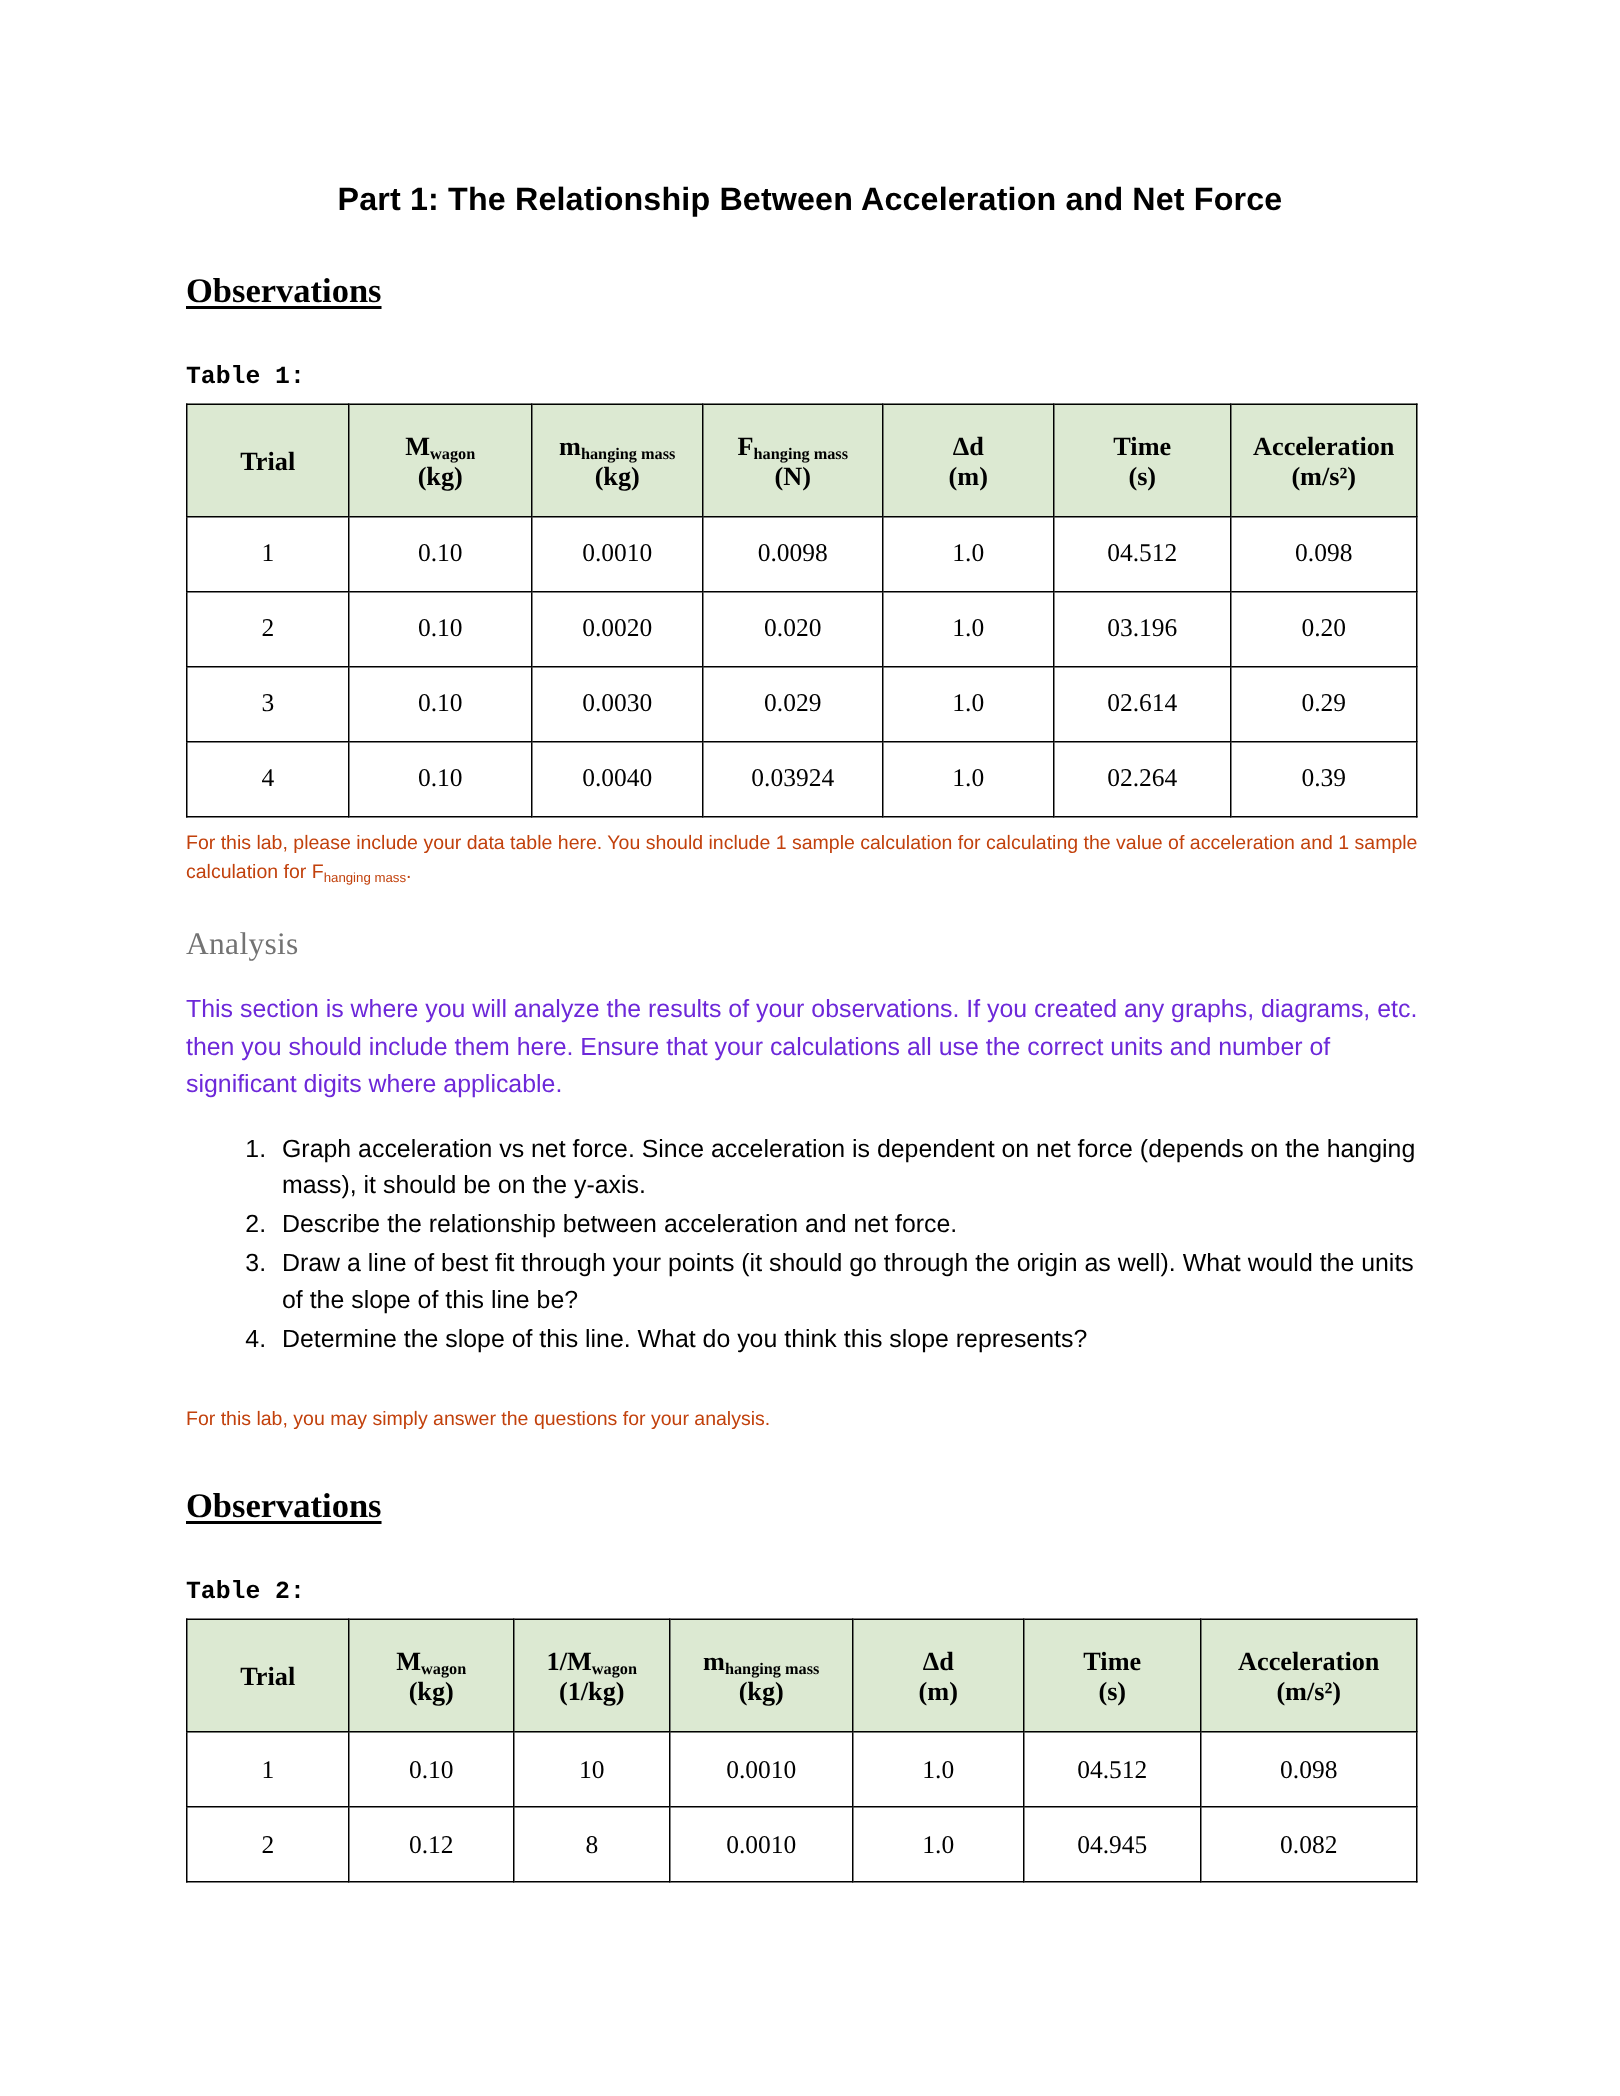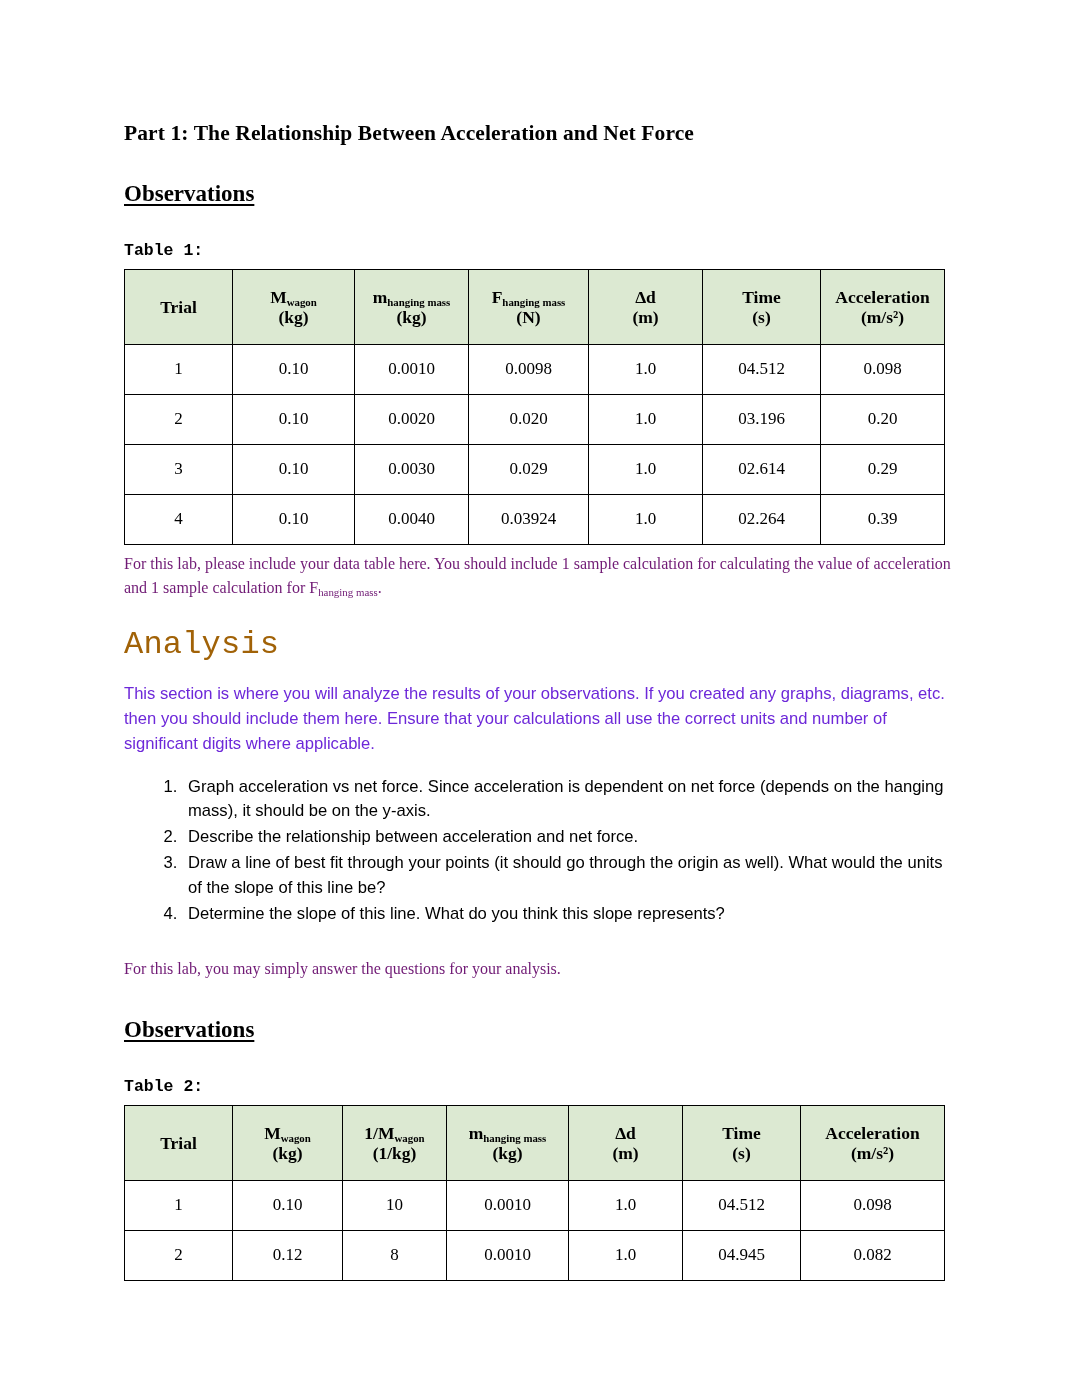--- a/index.html
+++ b/index.html
@@ -17,63 +17,64 @@
   .page {
     position: relative;
     width: 1080px;
     min-height: 1397px;
     box-sizing: border-box;
     padding: 120px 124px 40px 124px;
   }
 
   
   .part-heading {
-    font-family: Liberation Serif, serif;
+    font-family: Liberation Sans, sans-serif;
     font-weight: bold;
     font-size: 21.5px;
     line-height: 1.25;
     margin: 0 0 34px 0;
     letter-spacing: 0.1px;
+    text-align: center;
   }
   .sub-heading {
     font-family: "Liberation Serif", serif;
     font-weight: bold;
     font-size: 23px;
     text-decoration: underline;
     text-underline-offset: 3px;
     margin: 0 0 34px 0;
   }
   .table-label {
     font-family: Liberation Mono, monospace;
     font-weight: bold;
     font-size: 16.5px;
     margin: 0 0 9px 0;
   }
   .analysis-heading {
-    font-family: Liberation Mono, monospace;
+    font-family: Liberation Serif, serif;
     font-weight: normal;
-    font-size: 32px;
-    color: #a16207;
+    font-size: 21px;
+    color: #737373;
     margin: 26px 0 18px 0;
     letter-spacing: 0.2px;
   }
 
   
   .body-text {
     font-family: "Liberation Sans", sans-serif;
     font-size: 16.6px;
     line-height: 1.52;
     color: #6d28d9;
     margin: 0 0 18px 0;
   }
   .red-note {
-    font-family: Liberation Serif, serif;
-    font-size: 16px;
+    font-family: Liberation Sans, sans-serif;
+    font-size: 13px;
     line-height: 1.5;
-    color: #701a75;
+    color: #c2410c;
     margin: 7px 0 0 0;
   }
   .red-note.spaced {
     margin: 30px 0 36px 0;
   }
   .red-note sub {
     font-size: 0.68em;
     vertical-align: baseline;
     position: relative;
     bottom: -0.28em;

